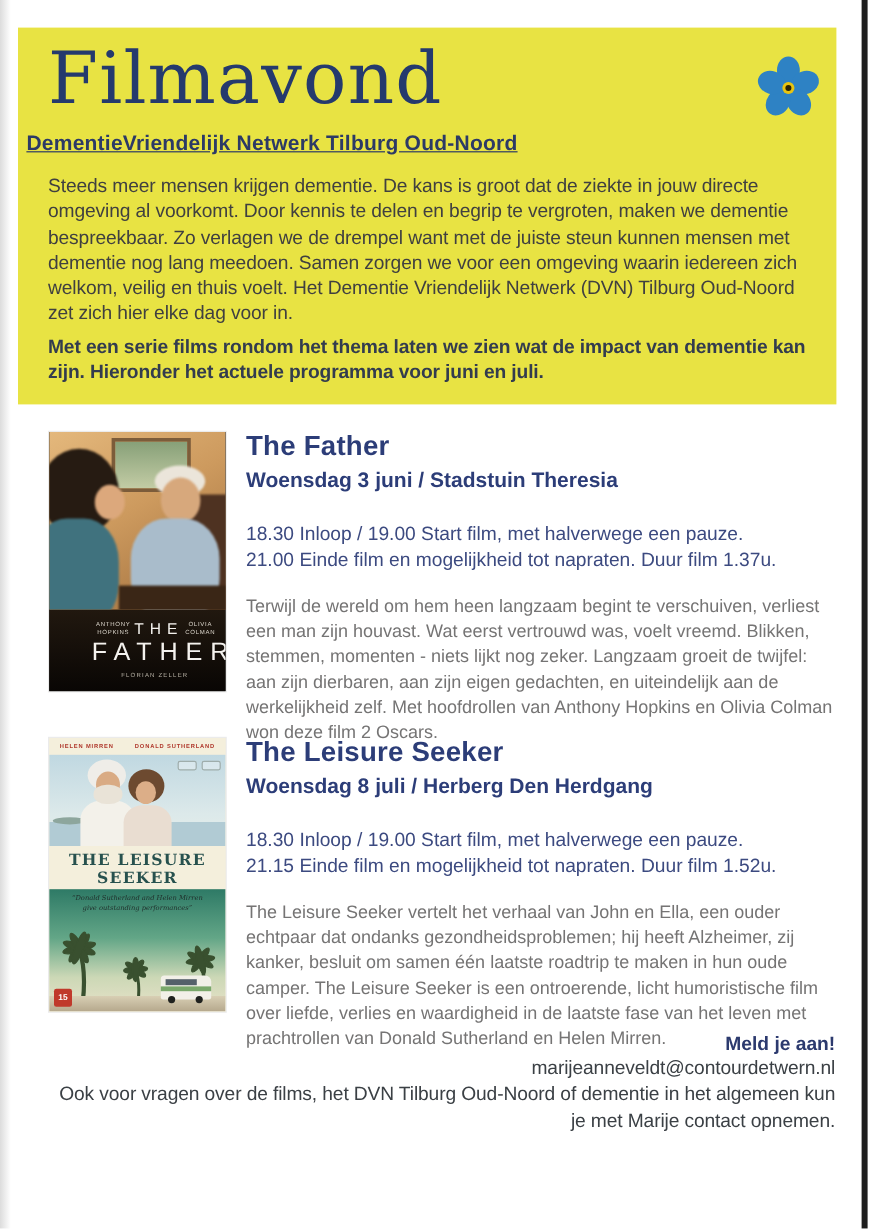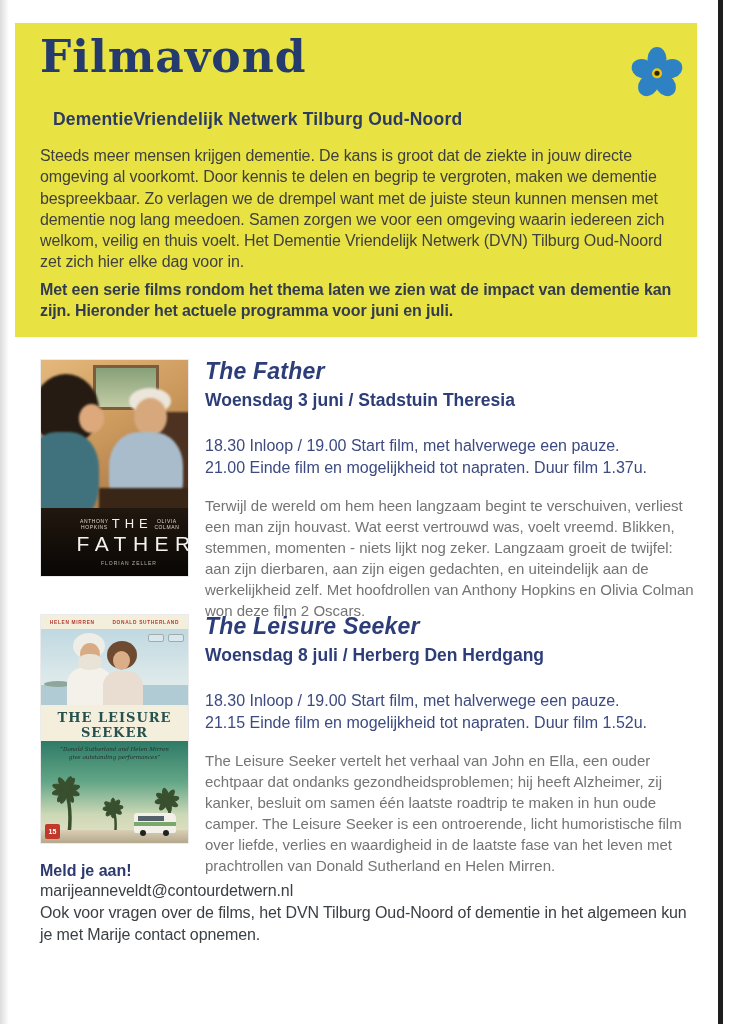--- a/index.html
+++ b/index.html
@@ -12,37 +12,37 @@
   
   .edge-left { position:absolute; left:0; top:0; width:9px; height:100%;
     background:linear-gradient(90deg,#c9c9c9,#ffffff); opacity:.65; }
   .edge-right { position:absolute; right:6px; top:0; width:5px; height:100%;
     background:#1e1e1e; }
 
   
   .banner { position:absolute; left:15px; top:23px; width:682px; height:314px;
     background:#e8e343; color:#2c3a66; }
   .banner h1 { position:absolute; left:25px; top:8px;
-    font-family:"DejaVu Serif", serif; font-weight:700; font-size:44px;
+    font-family:"DejaVu Serif", serif; font-weight:400; font-size:60px;
     color:#253a6d; letter-spacing:1px; }
   .flower { position:absolute; right:12px; top:22px; width:56px; height:60px; }
-  .banner .subtitle { position:absolute; left:38px; top:86px;
-    font-size:17.5px; font-weight:bold; letter-spacing:.2px; color:#2c3a66; }
+  .banner .subtitle { position:absolute; left:7px; top:86px;
+    font-size:17.5px; font-weight:bold; letter-spacing:.2px; color:#2c3a66;text-decoration:underline; }
   .banner .intro { position:absolute; left:25px; top:122px; width:645px;
     font-size:16px; line-height:21.3px; color:#404040; letter-spacing:-0.1px; }
   .banner .intro-bold { position:absolute; left:25px; top:256px; width:645px;
     font-size:16px; line-height:21.3px; font-weight:bold; color:#333c4e;
     letter-spacing:-0.1px; }
 
   
   .film { position:absolute; left:0; width:729px; }
   .film-1 { top:358px; }
   .film-2 { top:613px; }
   .film-text { position:absolute; left:205px; width:492px; }
-  .film-title { font-size:23px; font-weight:bold; color:#2c3d78; letter-spacing:.2px;font-style:italic; }
+  .film-title { font-size:23px; font-weight:bold; color:#2c3d78; letter-spacing:.2px; }
   .film-venue { margin-top:5px; font-size:17.5px; font-weight:bold; color:#2c3d78; }
   .film-times { margin-top:24px; font-size:16px; line-height:22px; color:#3c4a80; }
   .film-desc { margin-top:16px; font-size:15px; line-height:21px; color:#757474; }
 
   
   .poster { position:absolute; left:41px; top:2px; width:147px; overflow:hidden;
     box-shadow:0 0 0 1px rgba(0,0,0,.08); }
   .poster, .poster * { pointer-events:none; }
 
   
@@ -125,21 +125,21 @@
   .p2-rv-win { position:absolute; left:4px; top:3px; width:26px; height:5px;
     background:#55616a; }
   .p2-wheel { position:absolute; bottom:-3px; width:6px; height:6px;
     border-radius:50%; background:#20221f; }
   .p2-wheel.w1 { left:6px; } .p2-wheel.w2 { right:7px; }
   .p2-rating { position:absolute; left:4px; bottom:4px; width:15px; height:15px;
     background:#c0392b; color:#fff; font-size:7px; font-weight:bold;
     display:flex; align-items:center; justify-content:center; border-radius:2px; }
 
   
-  .signup { position:absolute; left:40px; top:862px; width:656px; }
+  .signup { position:absolute; left:40px; top:862px; width:656px;text-align:right; }
   .signup-heading { font-size:16px; font-weight:bold; color:#2c3a6e; }
   .signup p { font-size:16px; line-height:22px; color:#3b4045; letter-spacing:-0.1px; }
   .signup .p-first { margin-top:4px; }
 </style>
 </head>
 <body>
 
 <div class="page">
   <div class="edge-left"></div>
   <div class="edge-right"></div>

